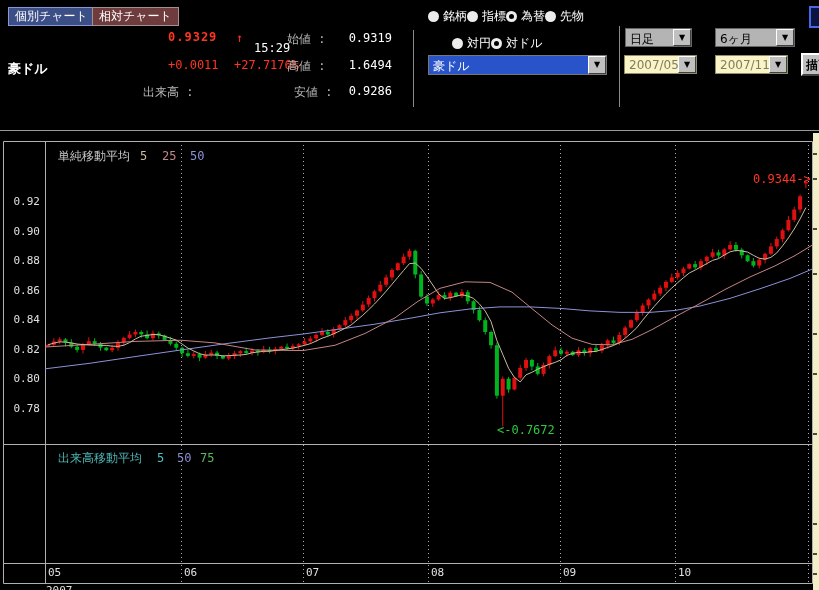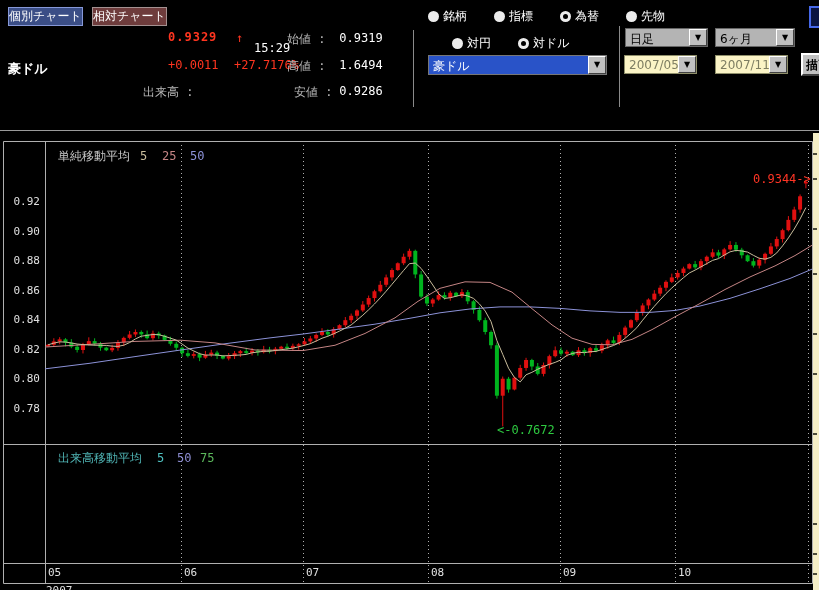--- a/index.html
+++ b/index.html
@@ -1,45 +1,45 @@
 <!DOCTYPE html>
 <html><head>
 <meta charset="utf-8">
 <style>
   html,body{margin:0;padding:0;overflow:hidden}
   body{width:819px;height:590px;background:#000;position:relative;
        font-family:"DejaVu Sans",sans-serif}
   
-  .tab{position:absolute;top:7px;height:15px;line-height:15px;padding:1px 0;
+  .tab{position:absolute;top:7px;height:15px;line-height:15px;padding:1px 6px;
        font-size:12px;color:#fff;cursor:pointer;white-space:nowrap}
   .tab-ind{left:8px;background:#3b4e86;border:1px solid #8698d8}
   .tab-rel{left:92px;background:#6e3c3c;border:1px solid #a39191}
   .sym{position:absolute;left:8px;top:60px;color:#fff;font-weight:bold;font-size:13px}
   .q{position:absolute;font-size:12px;font-family:"DejaVu Sans Mono","Liberation Mono",monospace;white-space:nowrap}
   .red{color:#ff3520}.wht{color:#fff}.lbl{color:#b8b8b8}
   .price{font-size:12px;font-weight:bold;letter-spacing:1px}
-  .val{left:330px;width:62px;text-align:center;color:#fff}
+  .val{left:330px;width:62px;text-align:right;color:#fff}
   .vline{position:absolute;width:1px;background:#8a8a8a}
   .hdr-line{position:absolute;left:0;top:130px;width:819px;height:1px;background:#9a9a9a}
   
-  .radio-row{position:absolute;display:flex;gap:27px;align-items:flex-start}
+  .radio-row{position:absolute;display:flex;gap:0;align-items:flex-start}
   .radio-item{display:flex;align-items:center;color:#fff;font-size:12px;cursor:pointer;white-space:nowrap}
   .rdot{width:11px;height:11px;border-radius:50%;background:#ececec;margin-right:4px;position:relative;flex:none}
   .rdot.sel::after{content:"";position:absolute;left:3px;top:3px;width:5px;height:5px;border-radius:50%;background:#000}
   
   .combo{position:absolute;display:flex;align-items:stretch;box-sizing:border-box;cursor:pointer}
   .combo .txt{flex:1;overflow:hidden;white-space:nowrap;padding:2px 0 0 4px;font-size:12px}
   .arrow-btn{width:16px;flex:none;background:#c0c0c0;color:#000;font-size:8px;line-height:16px;
              text-align:center;border-top:1px solid #fff;border-left:1px solid #fff;
              border-right:1px solid #404040;border-bottom:1px solid #404040}
   .combo-sym{left:428px;top:55px;width:179px;height:20px;border:1px solid #777;background:#2953c8}
   .combo-sym .txt{color:#fff}
   .combo-gray{background:#b4b4b4;border:1px solid #666;height:19px}
   .combo-gray .txt{color:#000}
-  .combo-interval{left:625px;top:28px;width:83px}
+  .combo-interval{left:625px;top:28px;width:67px}
   .combo-range{left:715px;top:28px;width:80px}
   .combo-date{background:#fbf4c6;border:1px solid #8f8f6a;height:19px}
   .combo-date .txt{color:#7d7d62}
   .combo-from{left:624px;top:55px;width:73px}
   .combo-to{left:715px;top:55px;width:73px}
   .btn-draw{position:absolute;left:801px;top:53px;width:34px;height:23px;background:#c0c0c0;
             border-top:2px solid #fff;border-left:2px solid #fff;border-right:2px solid #404040;
             border-bottom:2px solid #404040;font-size:12px;font-weight:bold;color:#000;
             padding:2px 0 0 3px;box-sizing:border-box;cursor:pointer;white-space:nowrap}
   .bluebox{position:absolute;left:809px;top:6px;width:16px;height:18px;

